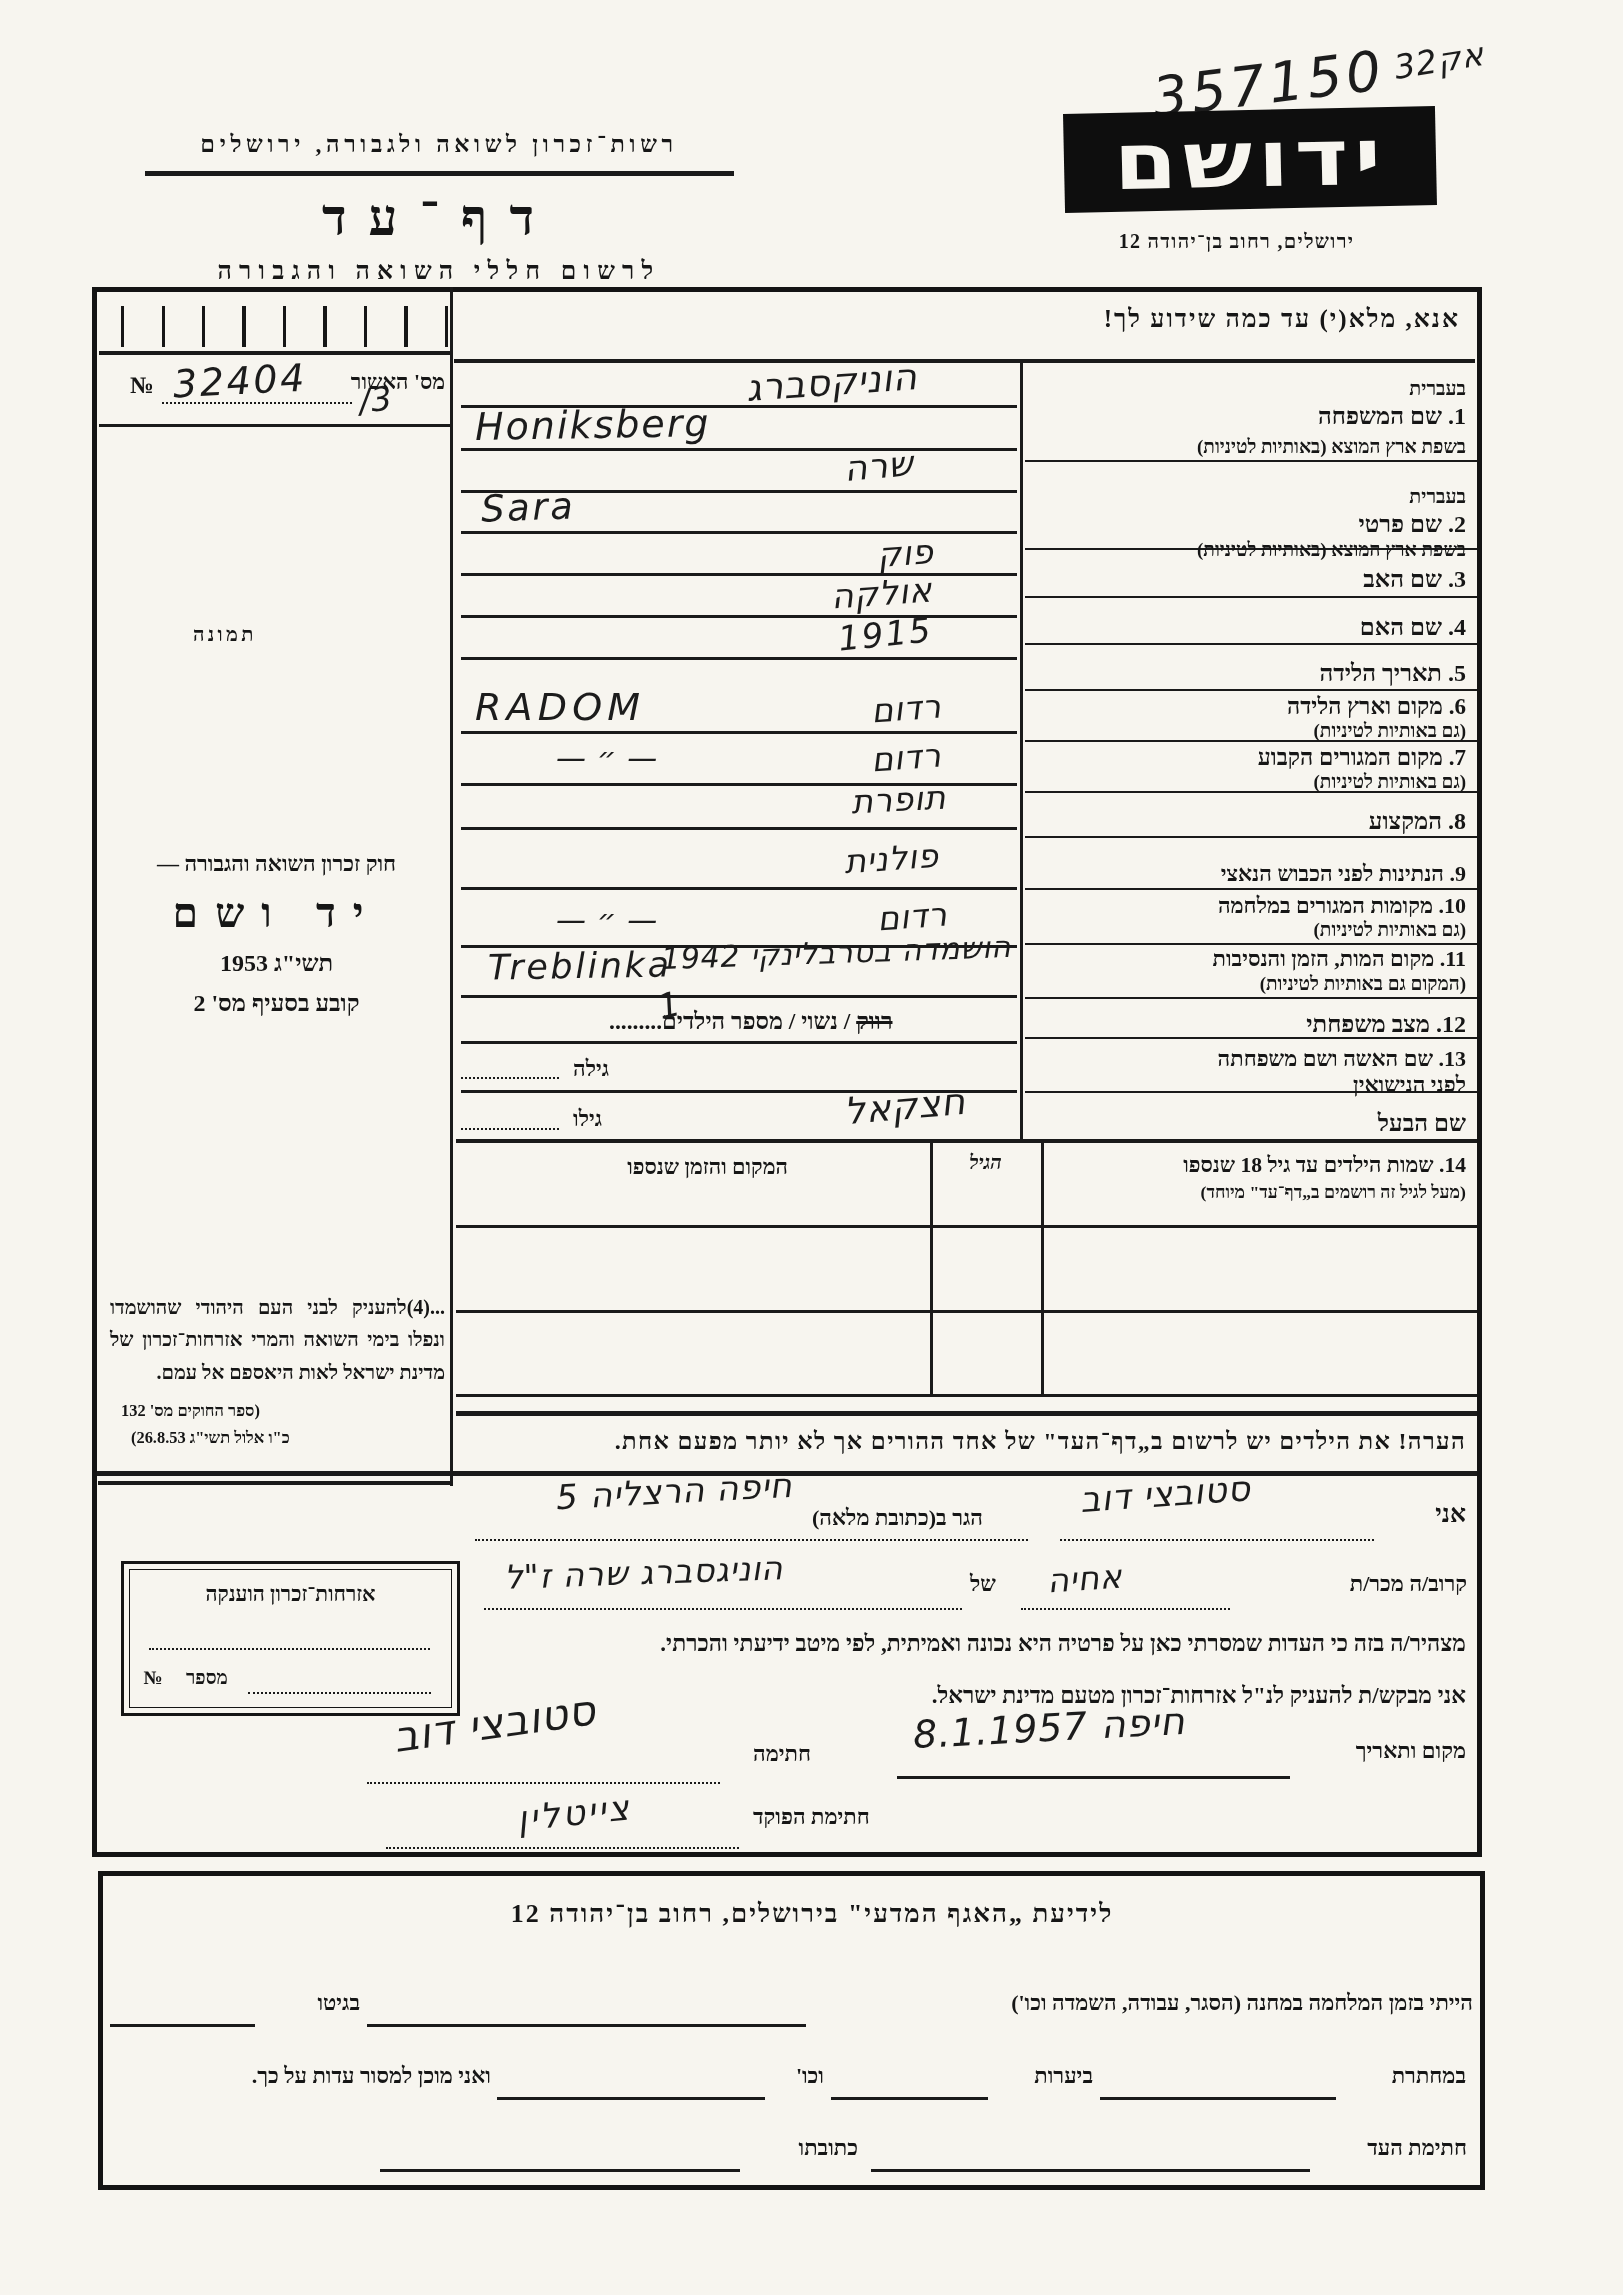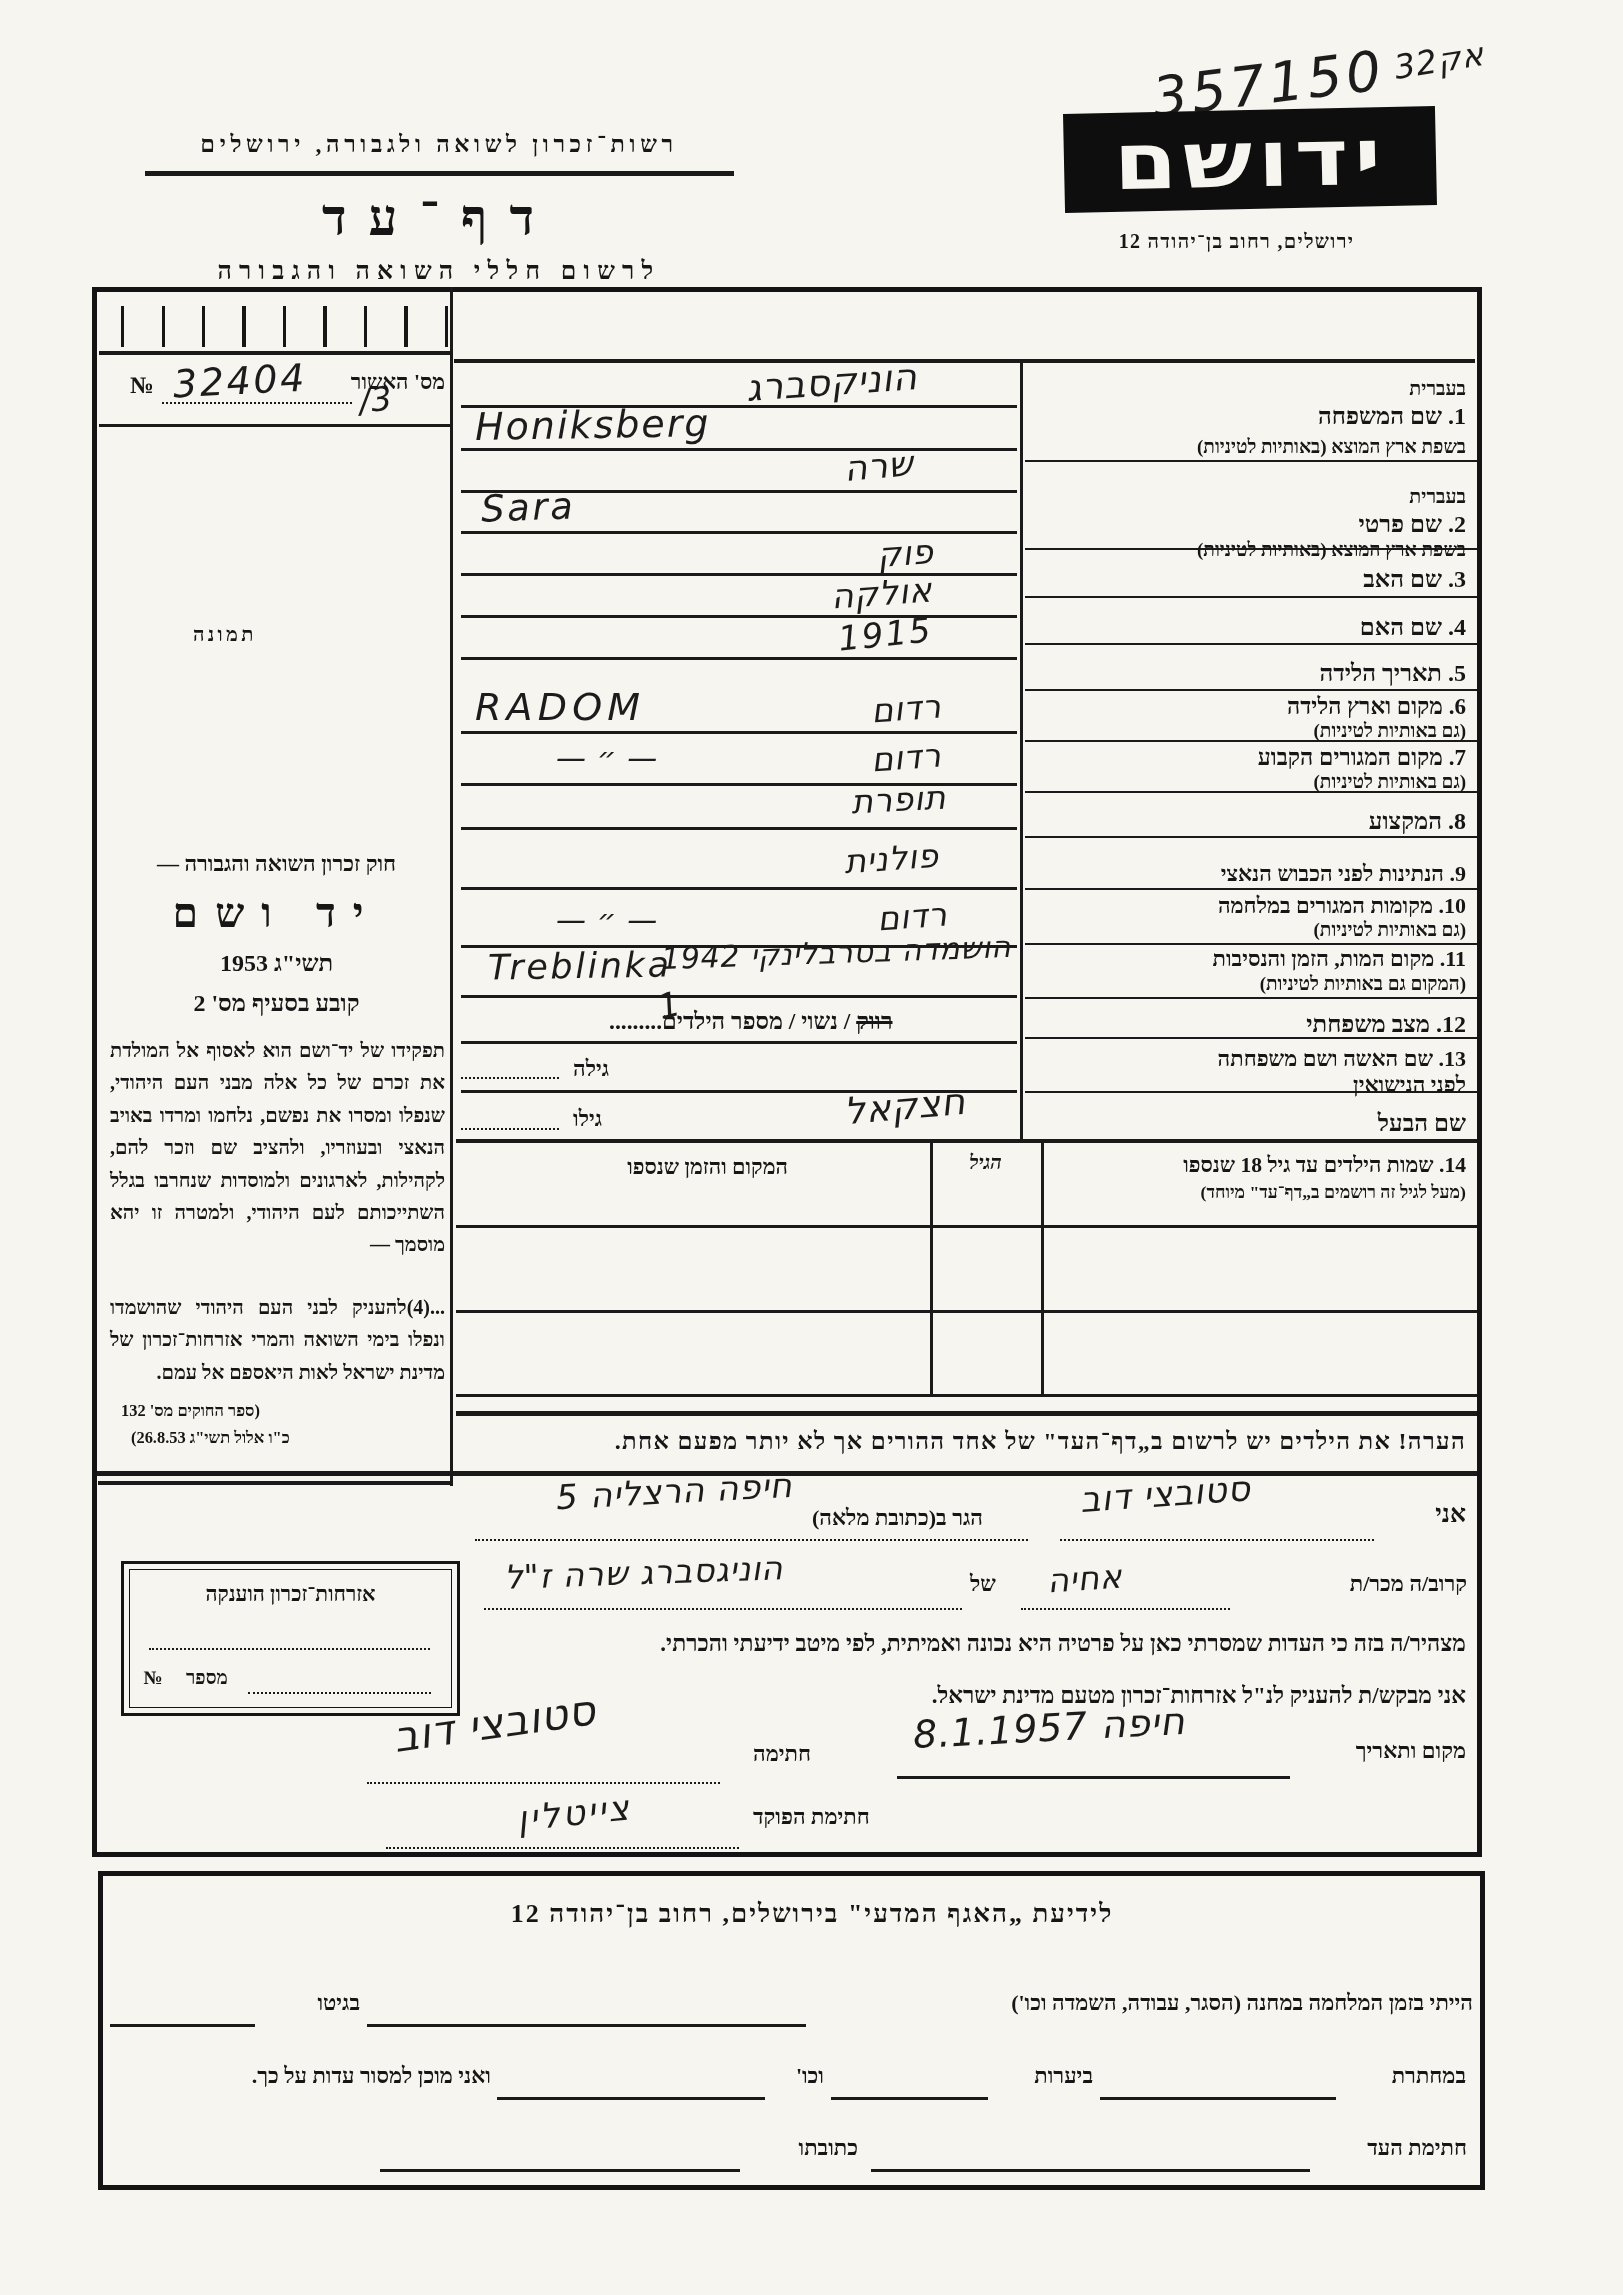--- a/index.html
+++ b/index.html
@@ -60,34 +60,34 @@
   <span class="hw lat" style="left:359px;top:380px;font-size:33px;transform:rotate(-6deg);">/3</span>
   <span class="p" style="left:340px;top:370px;width:105px;text-align:right;font-size:21.6px;">מס' האשור</span>
   <div class="ul" style="left:99px;top:424px;width:351px;height:2.6px;"></div>
 
   <div class="p" style="left:193px;top:623px;font-size:20px;letter-spacing:3.3px;">תמונה</div>
 
   <div class="p pw" style="left:108px;top:851px;width:337px;text-align:center;font-size:22px;">חוק זכרון השואה והגבורה —</div>
   <div class="p" style="left:108px;top:889px;width:337px;text-align:center;font-size:41px;letter-spacing:17px;">יד ושם</div>
   <div class="p" style="left:108px;top:950px;width:337px;text-align:center;font-size:24px;">תשי"ג 1953</div>
   <div class="p" style="left:108px;top:990px;width:337px;text-align:center;font-size:24px;">קובע בסעיף מס' 2</div>
-  <div class="p pw" style="left:110px;top:1034px;width:335px;font-size:20px;line-height:1.62;text-align:justify;">תפקידו של יד־ושם הוא לאסוף אל המולדת את זכרם של כל אלה מבני העם היהודי, שנפלו ומסרו את נפשם, נלחמו ומרדו באויב הנאצי ובעוזריו, ולהציב שם וזכר להם, לקהילות, לארגונים ולמוסדות שנחרבו בגלל השתייכותם לעם היהודי, ולמטרה זו יהא מוסמך —</div>
   <div class="p pw" style="left:110px;top:1251px;width:335px;font-size:20px;line-height:1.62;text-align:justify;margin-top:40px;">...(4)להעניק לבני העם היהודי שהושמדו ונפלו בימי השואה והמרי אזרחות־זכרון של מדינת ישראל לאות היאספם אל עמם.</div>
   <div class="p" style="left:121px;top:1401px;font-size:16.4px;">(ספר החוקים מס' 132</div>
   <div class="p" style="left:131px;top:1428px;font-size:16.4px;">כ"ו אלול תשי"ג 26.8.53)</div>
   <div class="ul" style="left:98px;top:1481px;width:352px;height:3.9px;"></div>
 
   <div style="position:absolute;left:121px;top:1561px;width:333px;height:149px;border:3.9px solid #151515;outline:1.3px solid #151515;outline-offset:-9.2px;">
     <div class="p" style="position:relative;left:0;top:18.3px;width:100%;text-align:center;font-size:21px;">אזרחות־זכרון הוענקה</div>
     <div class="uld" style="left:25px;top:84px;width:281px;"></div>
     <span class="p" style="left:62px;top:103px;font-size:19px;">מספר</span>
     <span class="p" style="left:19.6px;top:103px;font-size:19px;">№</span>
     <div class="uld" style="left:124px;top:128px;width:183px;"></div>
   </div>
 
+  <div class="p" style="left:733px;top:305px;width:727px;text-align:right;font-size:25px;letter-spacing:2px;">אנא, מלא(י) עד כמה שידוע לך!</div>
   <div class="ul" style="left:454px;top:359px;width:1021px;height:3.9px;"></div>
 
   <div class="ul" style="left:461px;top:405px;width:556px;"></div>
   <div class="ul" style="left:461px;top:448px;width:556px;"></div>
   <div class="ul" style="left:461px;top:490px;width:556px;"></div>
   <div class="ul" style="left:461px;top:531px;width:556px;"></div>
   <div class="ul" style="left:461px;top:573px;width:556px;"></div>
   <div class="ul" style="left:461px;top:615px;width:556px;"></div>
   <div class="ul" style="left:461px;top:657px;width:556px;"></div>
   <div class="ul" style="left:461px;top:731px;width:556px;"></div>

